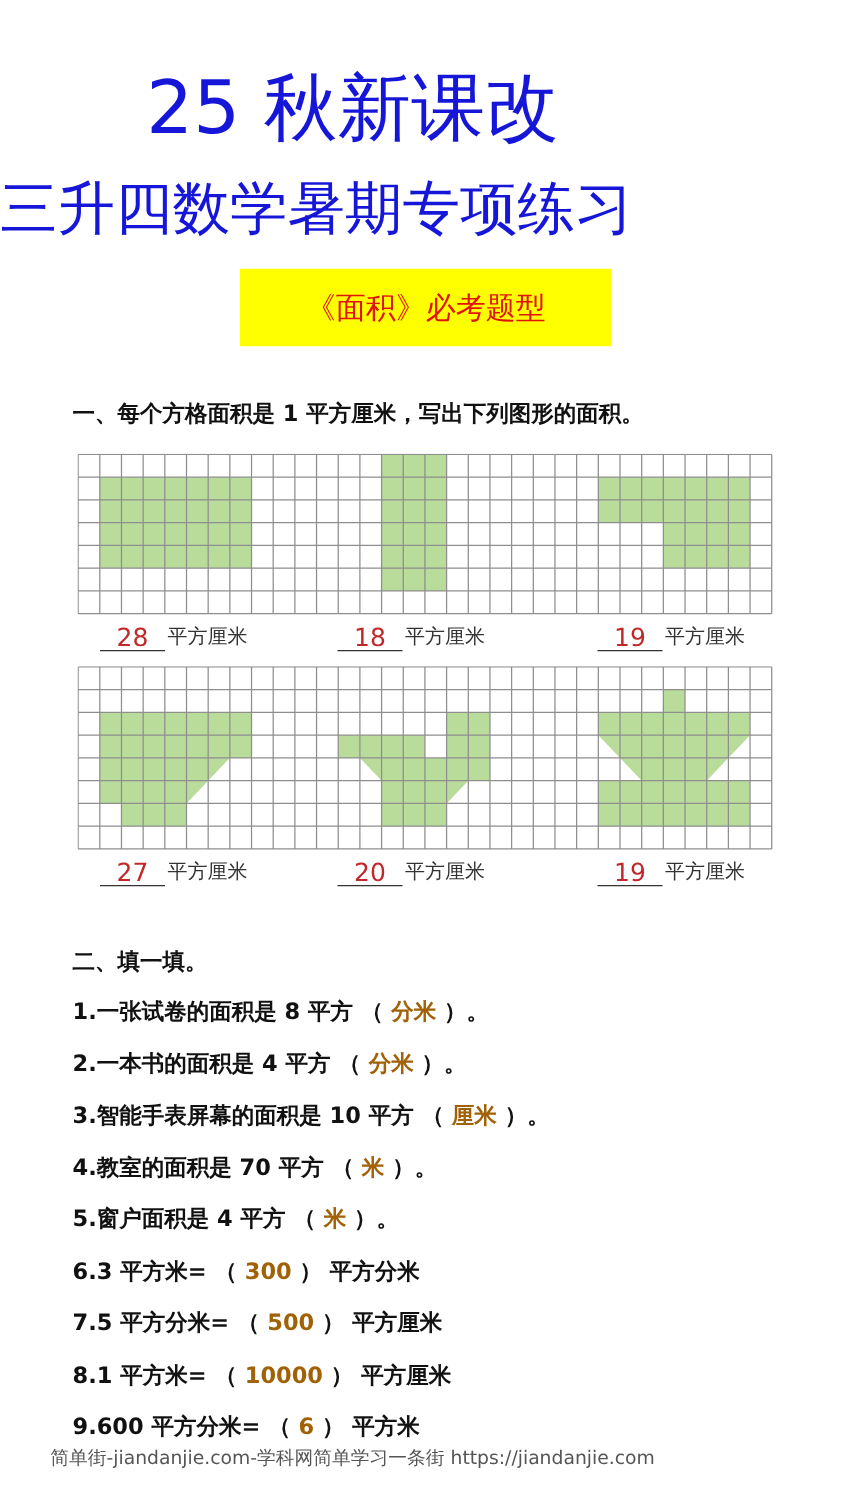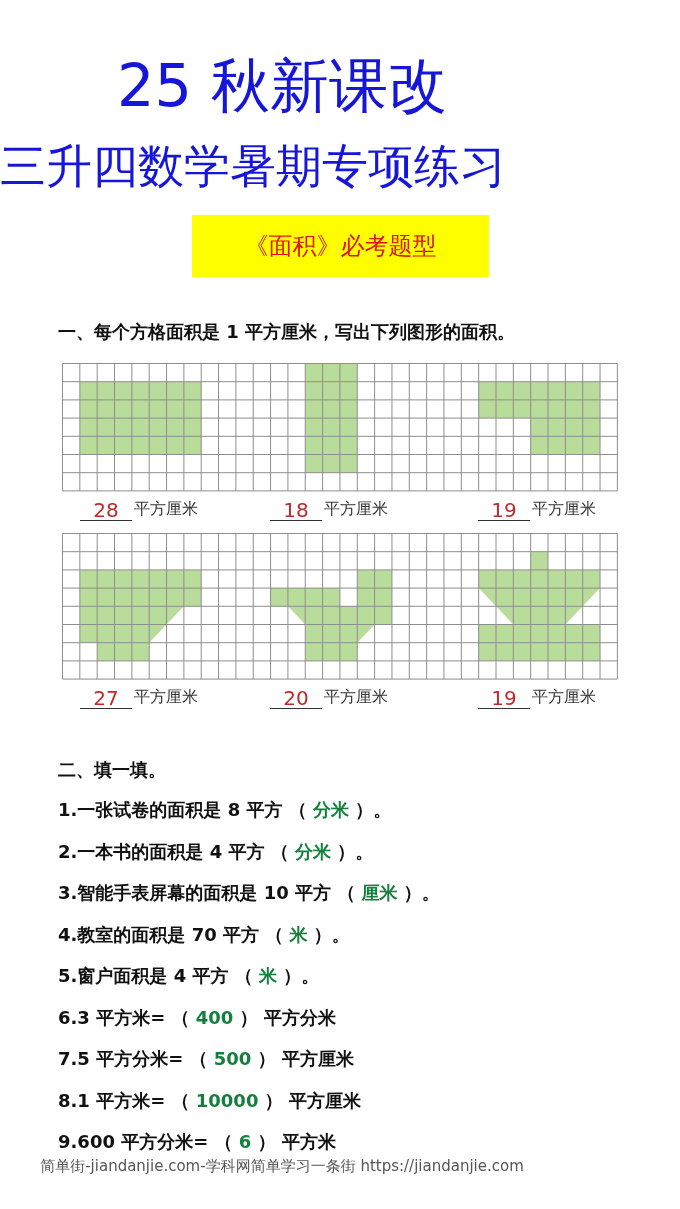--- a/index.html
+++ b/index.html
@@ -15,21 +15,21 @@
               line-height:62px; text-align:center; font-size:24px; color:#e0140c; }
   .q1 { position:absolute; left:58px; top:319px; font-size:18px; font-weight:bold; line-height:26px; }
   .grid { position:absolute; }
   .grid svg { display:block; }
   .ans { position:absolute; height:22px; }
   .ans .blank { position:absolute; left:0; bottom:0; width:52px; border-bottom:1.5px solid #333;
                 text-align:center; color:#c0282a; font-size:20px; line-height:20px; }
   .ans .unit { position:absolute; left:54px; bottom:1px; font-family:Liberation Mono, monospace;
                font-size:16px; color:#333; white-space:nowrap; line-height:20px; }
   .sec2 { position:absolute; left:58px; font-size:18px; font-weight:bold; line-height:26px; white-space:nowrap; }
-  .sec2 .red { color:#15803d; }
+  .sec2 .red { color:#a16207; }
   .footer { position:absolute; left:0; width:564px; top:1156px; text-align:center;
             font-size:15px; color:#555; line-height:20px; }
 </style>
 </head>
 <body>
 
 <div class="title1">25 秋新课改</div>
 <div class="title2">三升四数学暑期专项练习</div>
 <div class="subtitle-box"></div>
 <div class="subtitle">《面积》必考题型</div>
@@ -171,21 +171,21 @@
 <div class="sec2" style="top:880px;">
   <span>3.智能手表屏幕的面积是 10 平方 （ </span><span class="red">厘米</span><span> ）。</span>
 </div>
 <div class="sec2" style="top:922px;">
   <span>4.教室的面积是 70 平方 （ </span><span class="red">米</span><span> ）。</span>
 </div>
 <div class="sec2" style="top:963px;">
   <span>5.窗户面积是 4 平方 （ </span><span class="red">米</span><span> ）。</span>
 </div>
 <div class="sec2" style="top:1005px;">
-  <span>6.3 平方米= （ </span><span class="red">400</span><span> ） 平方分米</span>
+  <span>6.3 平方米= （ </span><span class="red">300</span><span> ） 平方分米</span>
 </div>
 <div class="sec2" style="top:1046px;">
   <span>7.5 平方分米= （ </span><span class="red">500</span><span> ） 平方厘米</span>
 </div>
 <div class="sec2" style="top:1088px;">
   <span>8.1 平方米= （ </span><span class="red">10000</span><span> ） 平方厘米</span>
 </div>
 <div class="sec2" style="top:1129px;">
   <span>9.600 平方分米= （ </span><span class="red">6</span><span> ） 平方米</span>
 </div>

